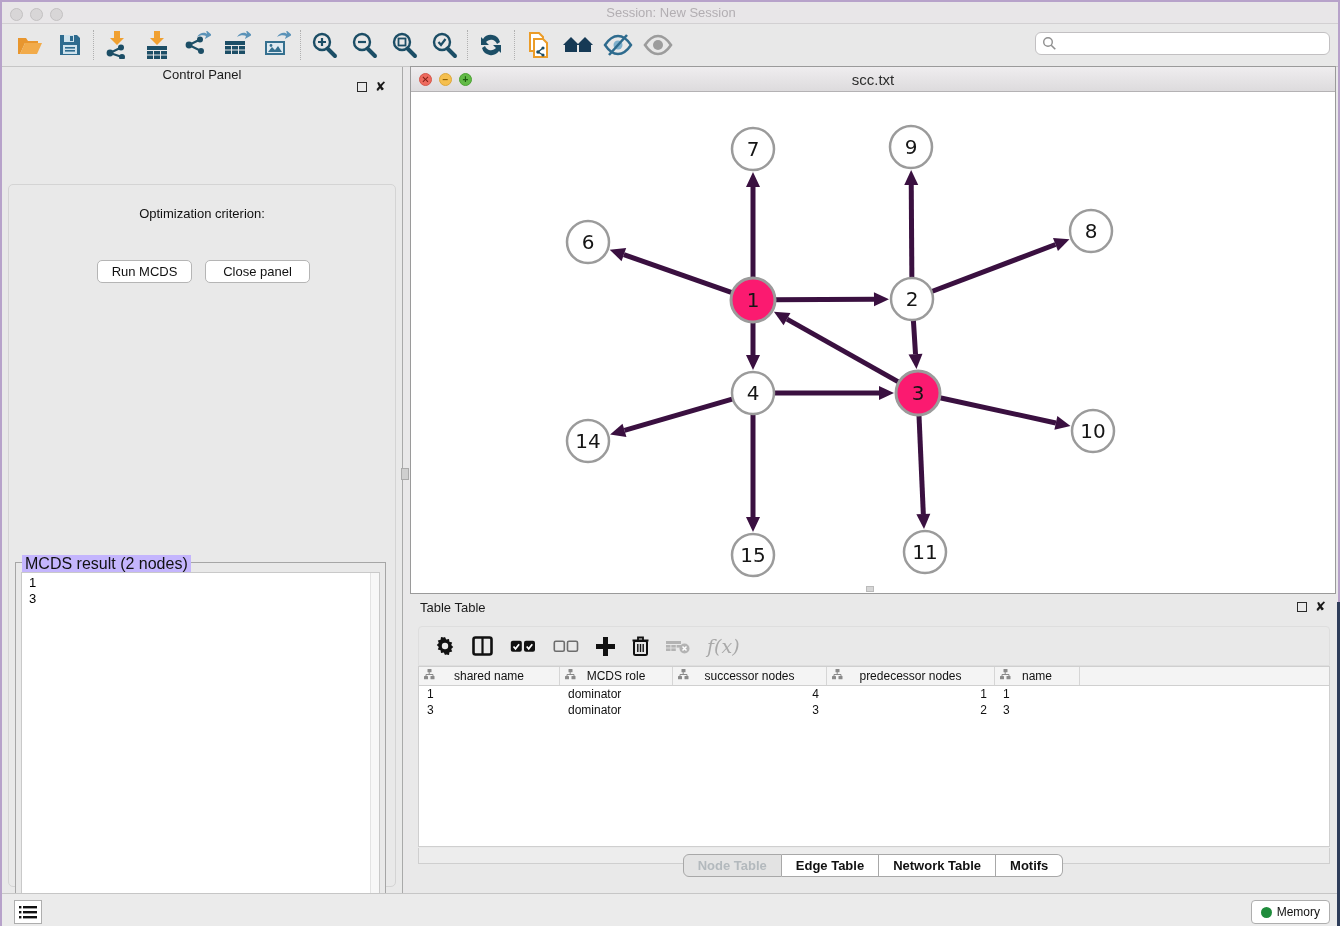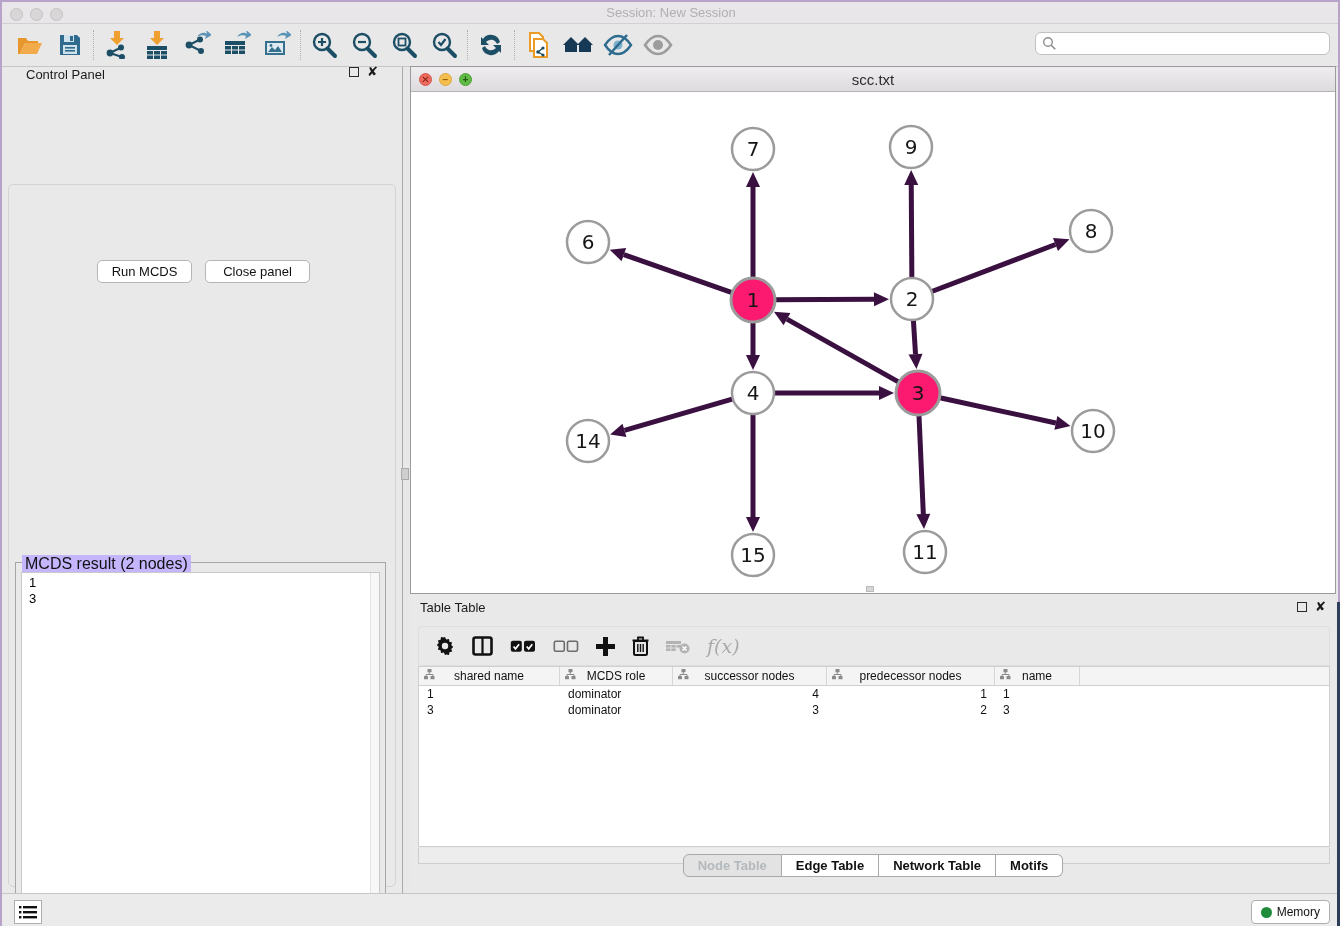--- a/index.html
+++ b/index.html
@@ -14,21 +14,21 @@
   #titlebar { left:0; top:0; width:1338px; height:22px; background:#e8e6e8; border-bottom:1px solid #d2d0d2; }
   .tl-dot { position:absolute; top:6px; width:13px; height:13px; border-radius:50%; background:#d8d6d7; border:1px solid #c3c1c2; }
   #win-title { width:100%; text-align:center; line-height:22px; font-size:13px; color:#b2aeb2; }
   #toolbar { left:0; top:22px; width:1338px; height:43px; background:#e8e8e8; border-bottom:1px solid #c6c6c6; display:flex; align-items:center; padding-left:8px; }
   .tbtn { width:40px; height:34px; display:flex; align-items:center; justify-content:center; }
   .tsep { width:1px; height:30px; margin:0 3px; border-left:1px dotted #b0b0b0; }
   #search-wrap { position:absolute; right:10px; top:8px; width:295px; height:23px; background:#fff; border:1px solid #c2c0c2; border-radius:6px; display:flex; align-items:center; padding-left:6px; }
   #search-input { border:none; outline:none; flex:1; font-size:12px; height:18px; background:transparent; }
   
   #control-panel { left:0; top:65px; width:401px; height:826px; background:#e9e9e9; border-right:1px solid #a9a9a9; }
-  #cp-head { height:28px; display:flex; align-items:flex-start; padding:0 24px; font-size:13px; color:#1b1b1b; }
+  #cp-head { height:28px; display:flex; align-items:center; padding:0 16px; font-size:13px; color:#1b1b1b;flex-direction:column; }
   .panel-mini { margin-left:auto; display:flex; gap:8px; align-items:center; }
   .mini-float { width:10px; height:10px; border:1.5px solid #2a2a2a; }
   .mini-close { font-size:13px; font-weight:bold; color:#1a1a1a; line-height:10px; }
   .tabstrip { display:flex; justify-content:center; }
   .tab { font-size:13px; font-weight:600; padding:3px 14px; background:#fff; border:1px solid #a8a8a8; border-left:none; color:#111; }
   .tab:first-child { border-left:1px solid #a8a8a8; border-radius:6px 0 0 6px; }
   .tab:last-child { border-radius:0 6px 6px 0; }
   .tab.selected { background:#e3e3e3; color:#b3b9bd; }
   #cp-body { position:absolute; left:6px; right:6px; top:117px; bottom:6px; background:#e9e9e9; border:1px solid #d4d4d4; border-radius:5px; }
   #opt-label { position:absolute; top:21px; width:100%; text-align:center; font-size:13px; color:#111; }
@@ -231,20 +231,21 @@
 
 <div class="abs" id="control-panel">
   <div id="cp-head">
     <span>Control Panel</span>
     <span class="panel-mini">
       <span class="mini-float"></span>
       <span class="mini-close">✘</span>
     </span>
   </div>
   <div id="cp-body">
+    <div id="opt-label">Optimization criterion:</div>
     <button class="aqua-btn" style="left:88px; top:75px; width:95px;">Run MCDS</button>
     <button class="aqua-btn" style="left:196px; top:75px; width:105px;">Close panel</button>
     <div id="mcds-result">
       <div id="mcds-legend">MCDS result (2 nodes)</div>
       <div id="mcds-list">
         <div id="mcds-items">
             <div>1</div>
             <div>3</div>
           </div>
         <div id="mcds-scroll"></div>

